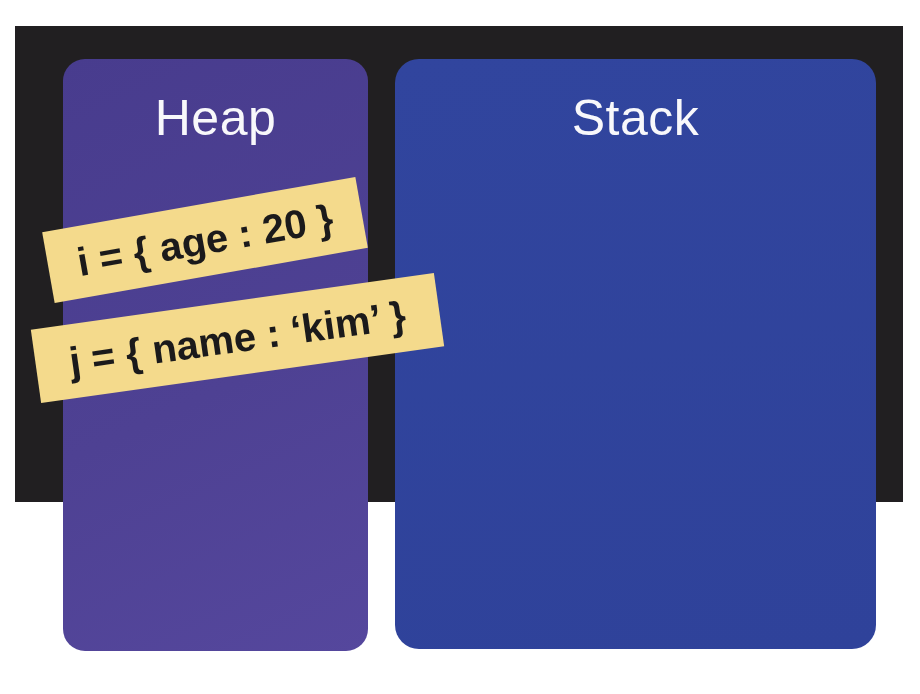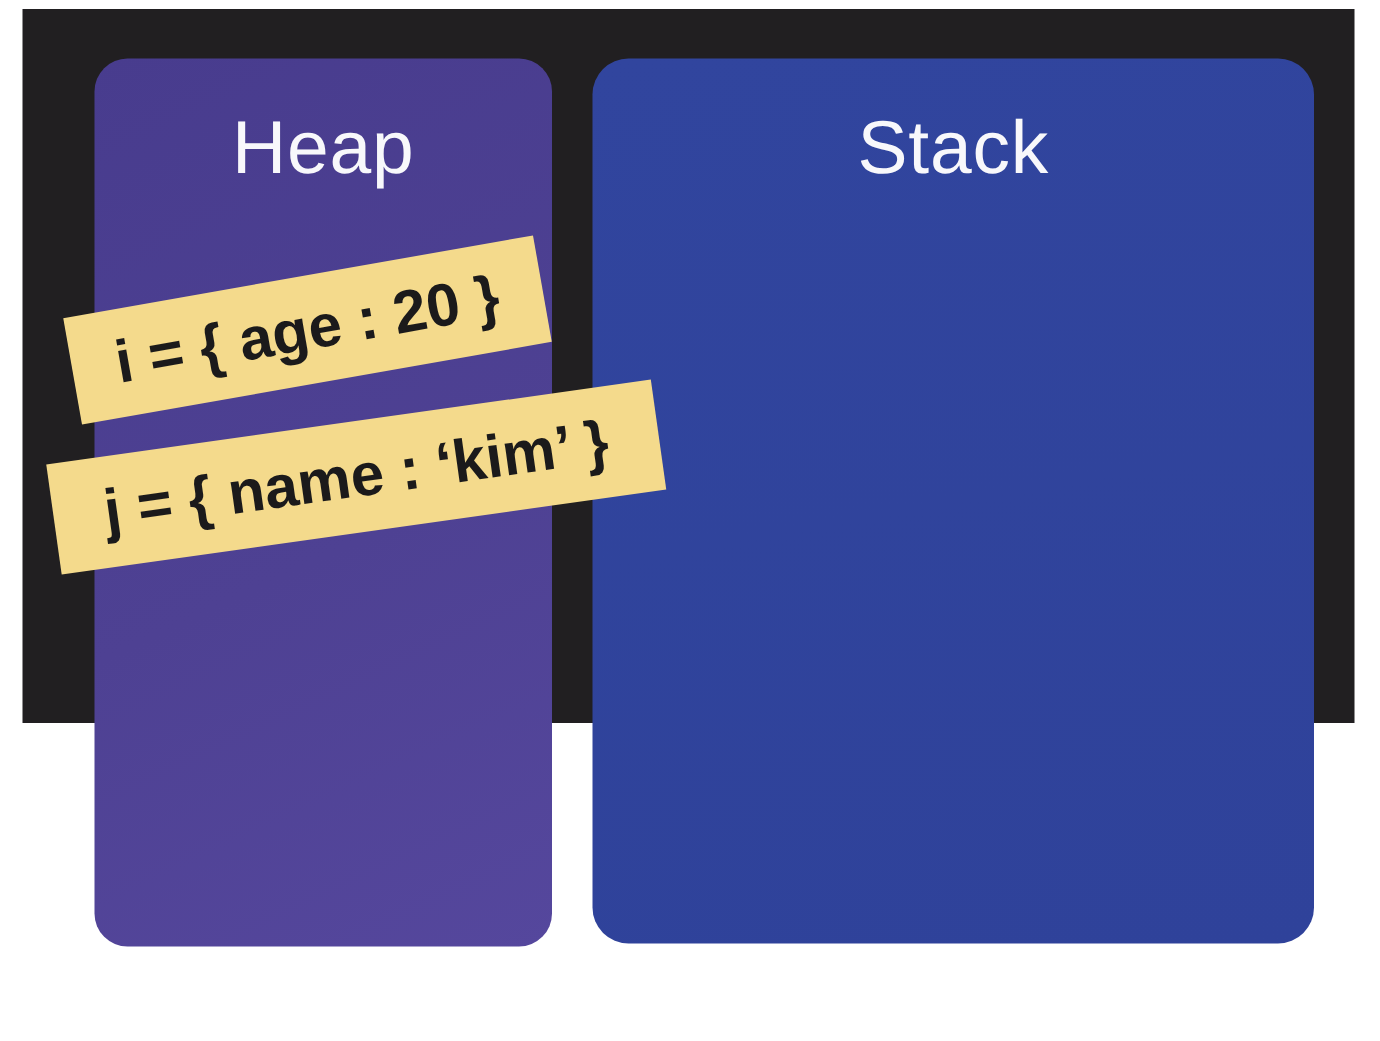--- a/index.html
+++ b/index.html
@@ -13,21 +13,21 @@
   }
   .stage {
     position: relative;
     width: 920px;
     height: 694px;
     background: #ffffff;
   }
   .board {
     position: absolute;
     left: 15px;
-    top: 6px;
+    top: 26px;
     width: 888px;
     height: 476px;
     background: #211f21;
   }
   .panel {
     position: absolute;
     top: 33px;            
     border-radius: 22px;
   }
   .heap-panel {

